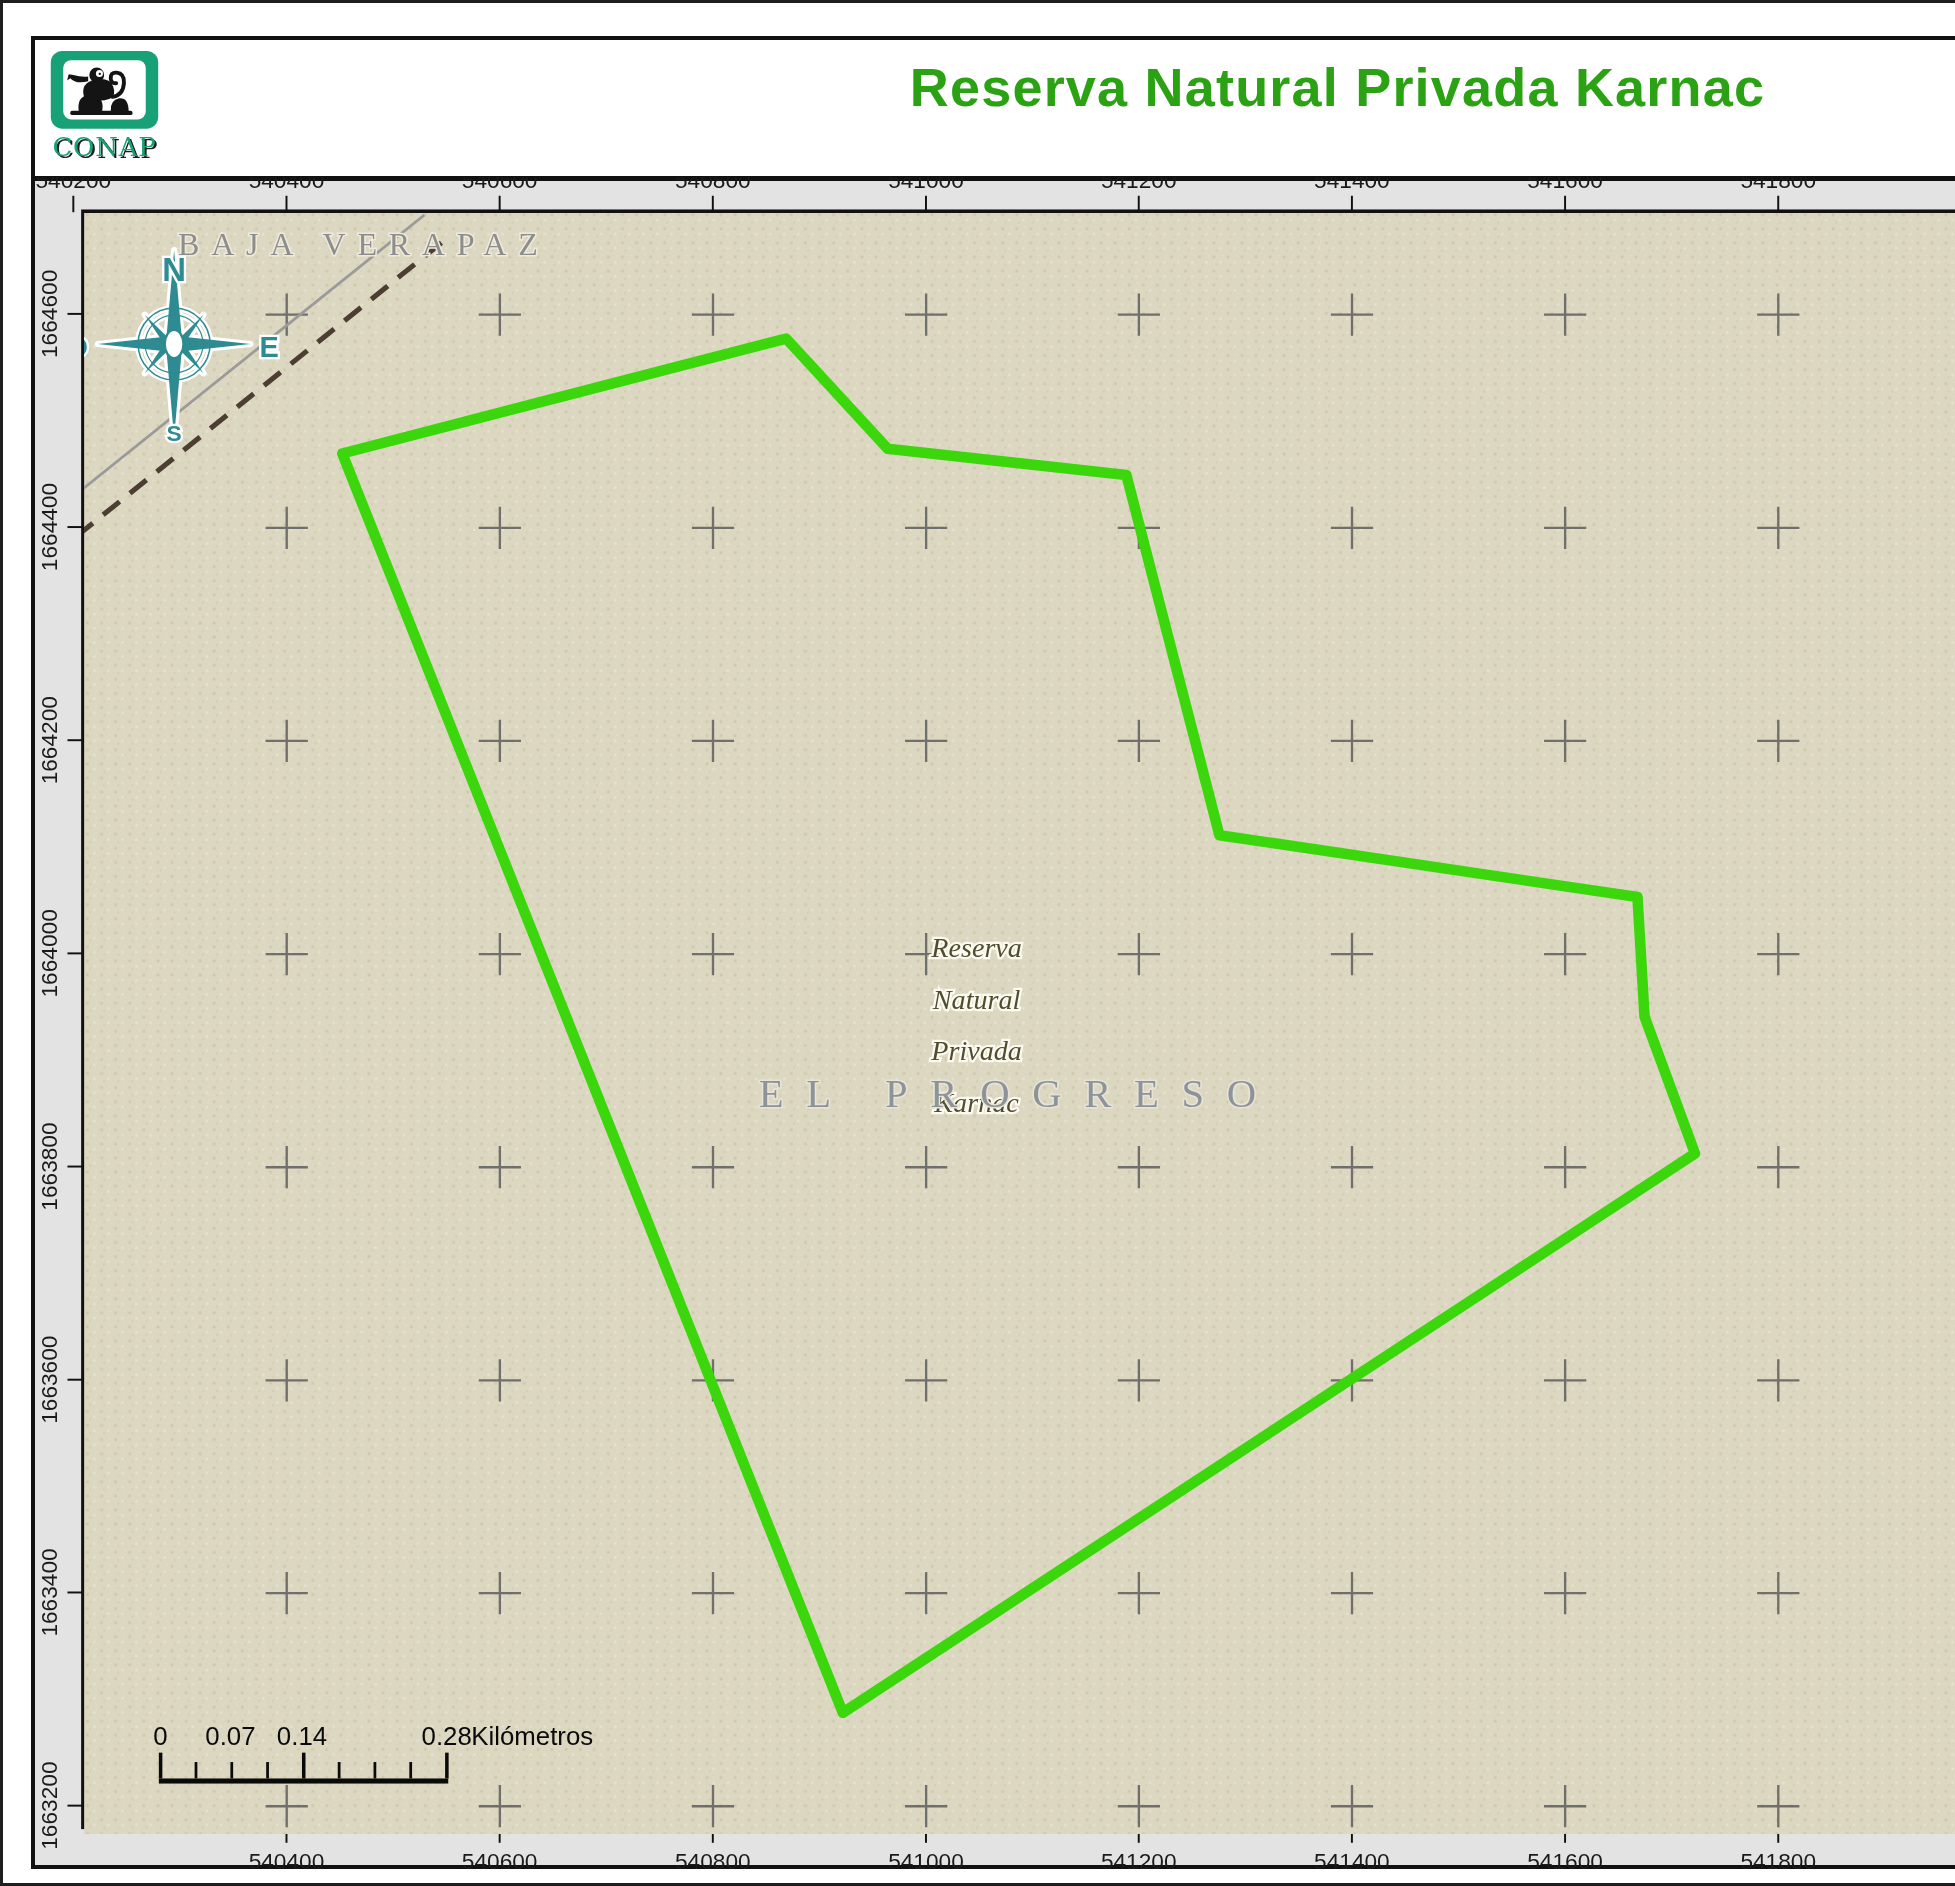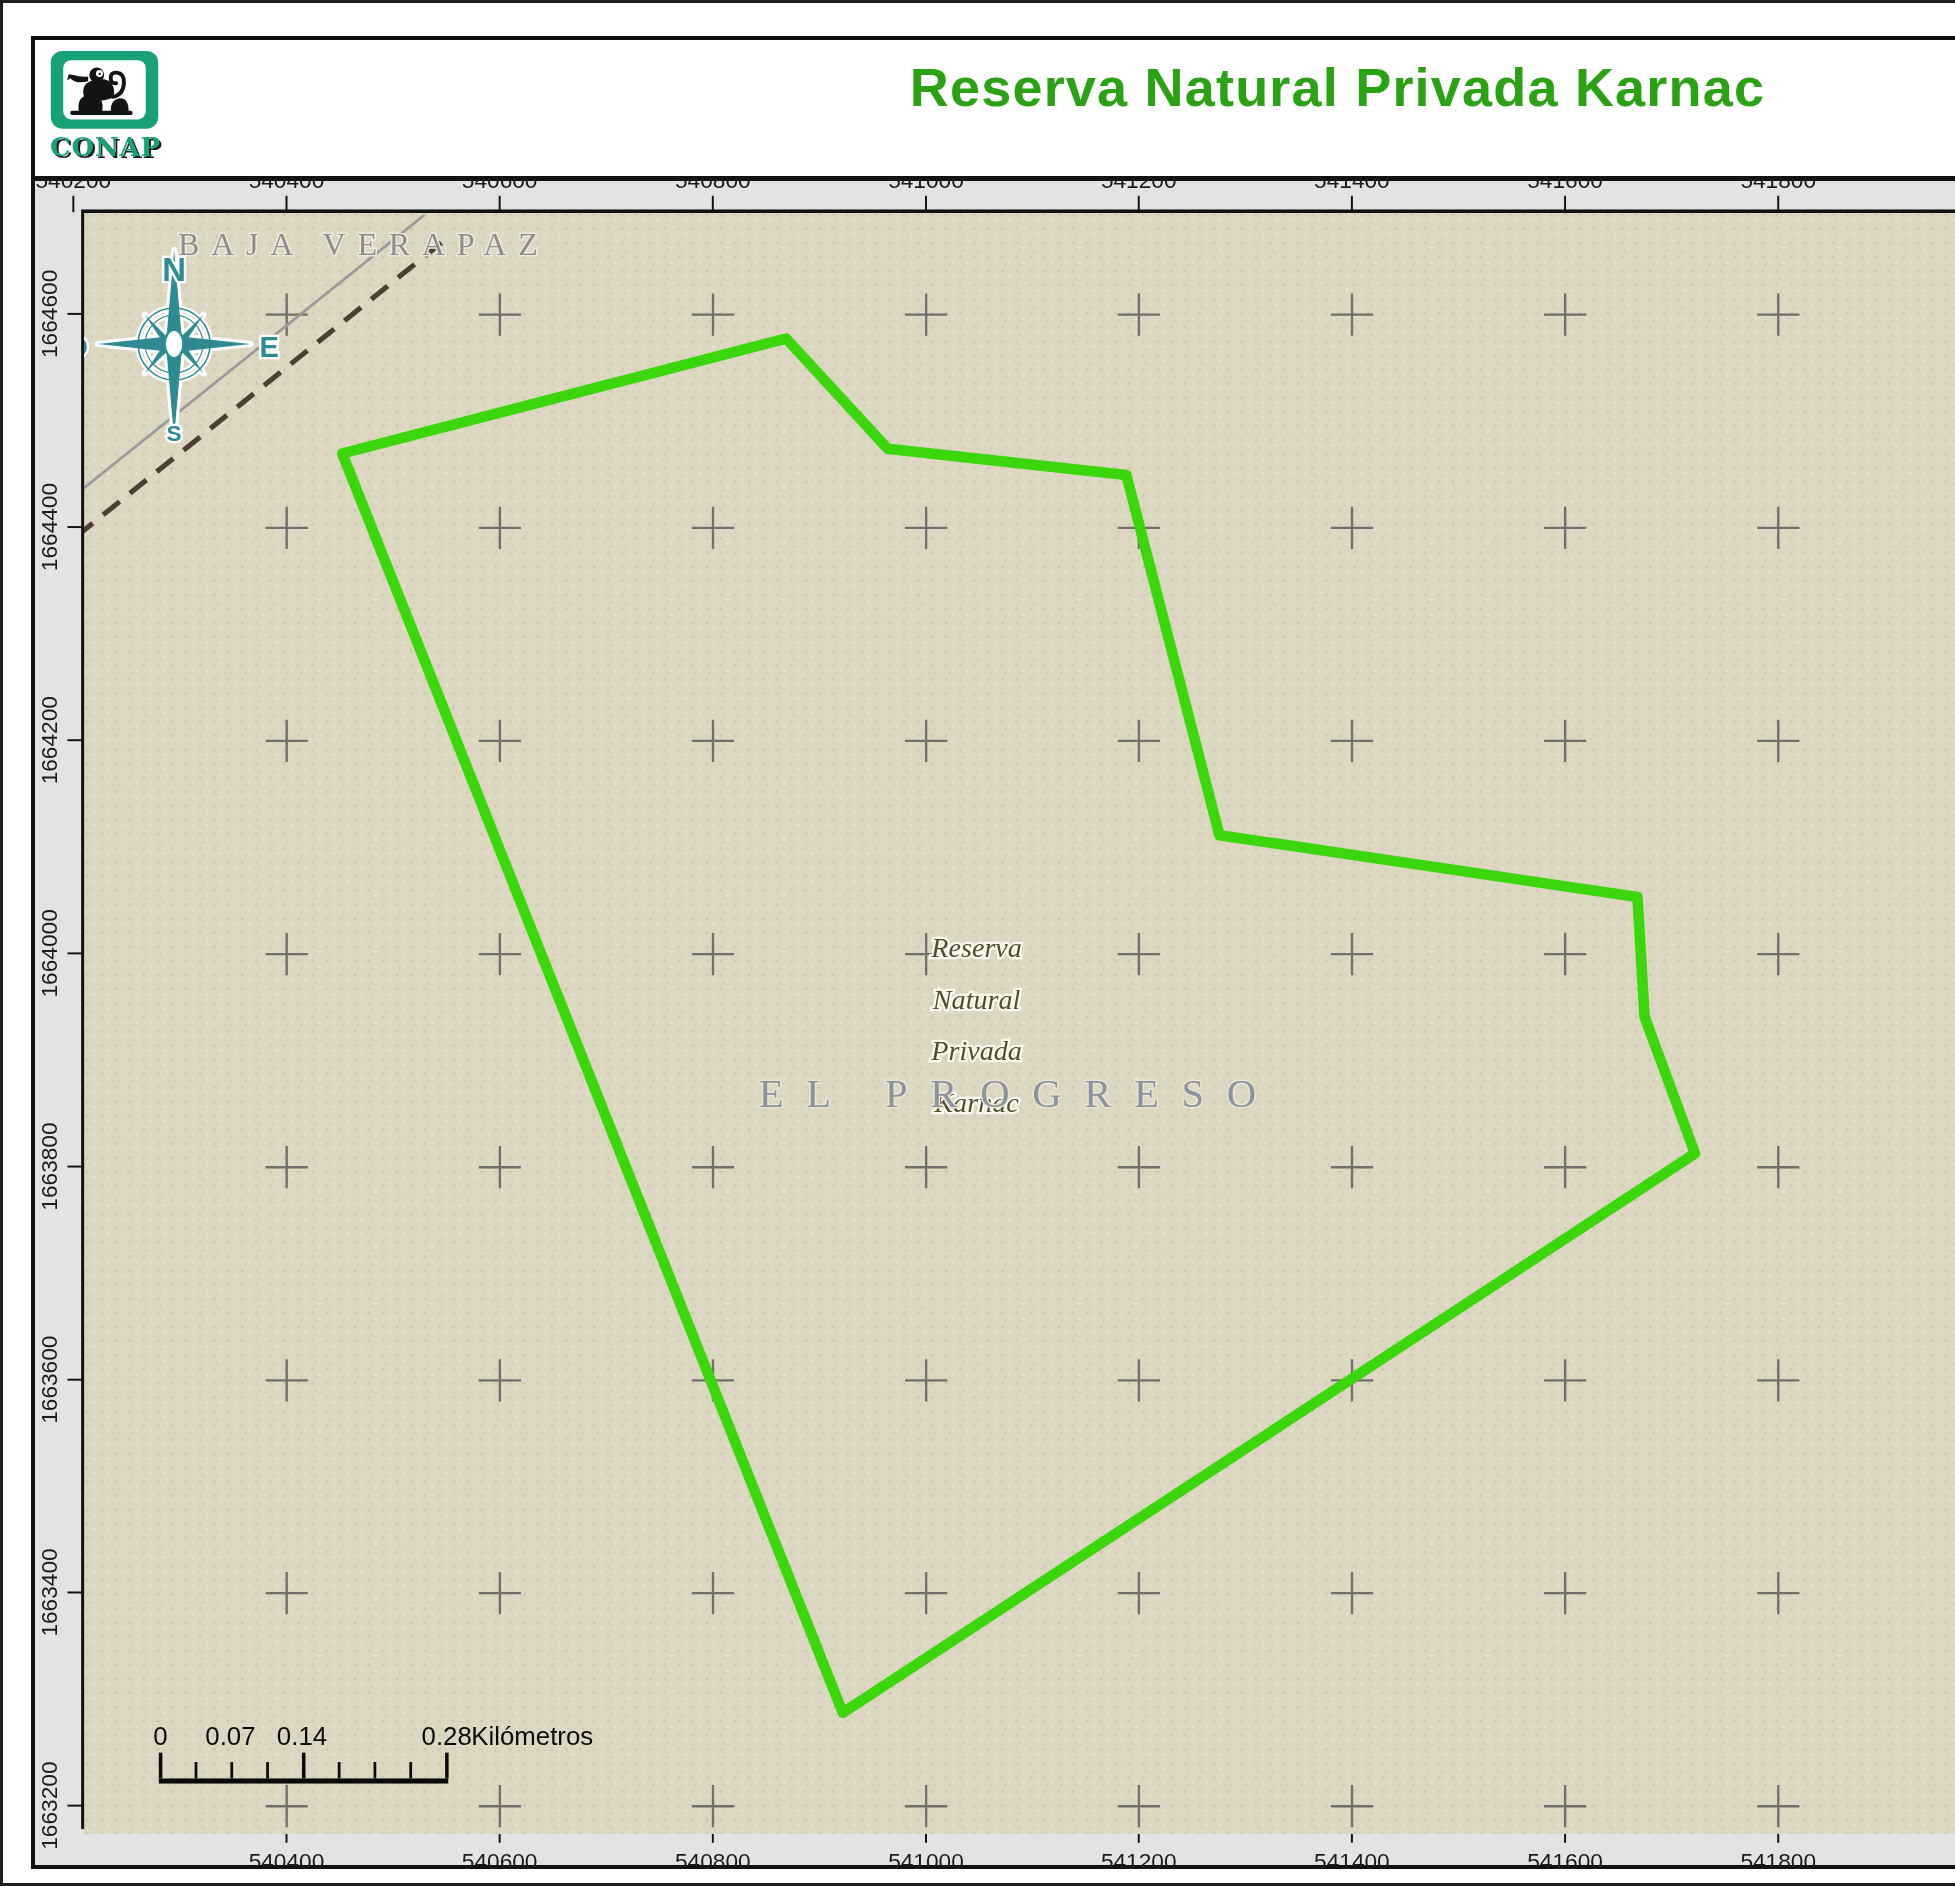--- a/index.html
+++ b/index.html
@@ -4,21 +4,21 @@
 <style>
   html,body{margin:0;padding:0;background:#ffffff;}
   .page{position:relative;width:2661px;height:1886px;background:#ffffff;
         border:3.5px solid #1f1f1f;box-sizing:border-box;overflow:hidden;
         font-family:"Liberation Sans", sans-serif;}
   
   .header{position:absolute;left:28px;top:33px;width:2613px;height:144px;
           border:4.7px solid #111;box-sizing:border-box;background:#fff;}
   .logo{position:absolute;left:15px;top:10.2px;width:109px;}
   .logo-text{width:109px;text-align:center;font-family:"DejaVu Serif", serif;
-             font-weight:bold;font-size:26px;color:#18a077;letter-spacing:0.8px;
+             font-weight:normal;font-size:26px;color:#18a077;letter-spacing:0.8px;
              text-shadow:2px 2.3px 0 #1c1c1c;margin-top:0.8px;}
   .title{position:absolute;left:0;right:0;top:16.4px;text-align:center;
          font-size:54px;font-weight:bold;color:#2ba214;letter-spacing:1.2px;}
   
   .map-block{position:absolute;left:28px;top:174px;width:1973px;height:1692px;
              background:#e3e3e3;border:4.7px solid #111;box-sizing:border-box;}
   #frame-svg{position:absolute;left:28px;top:174px;width:1973px;height:1692px;}
   #map-svg{position:absolute;left:81px;top:210px;width:1906px;height:1621px;}
 </style>
 </head>

